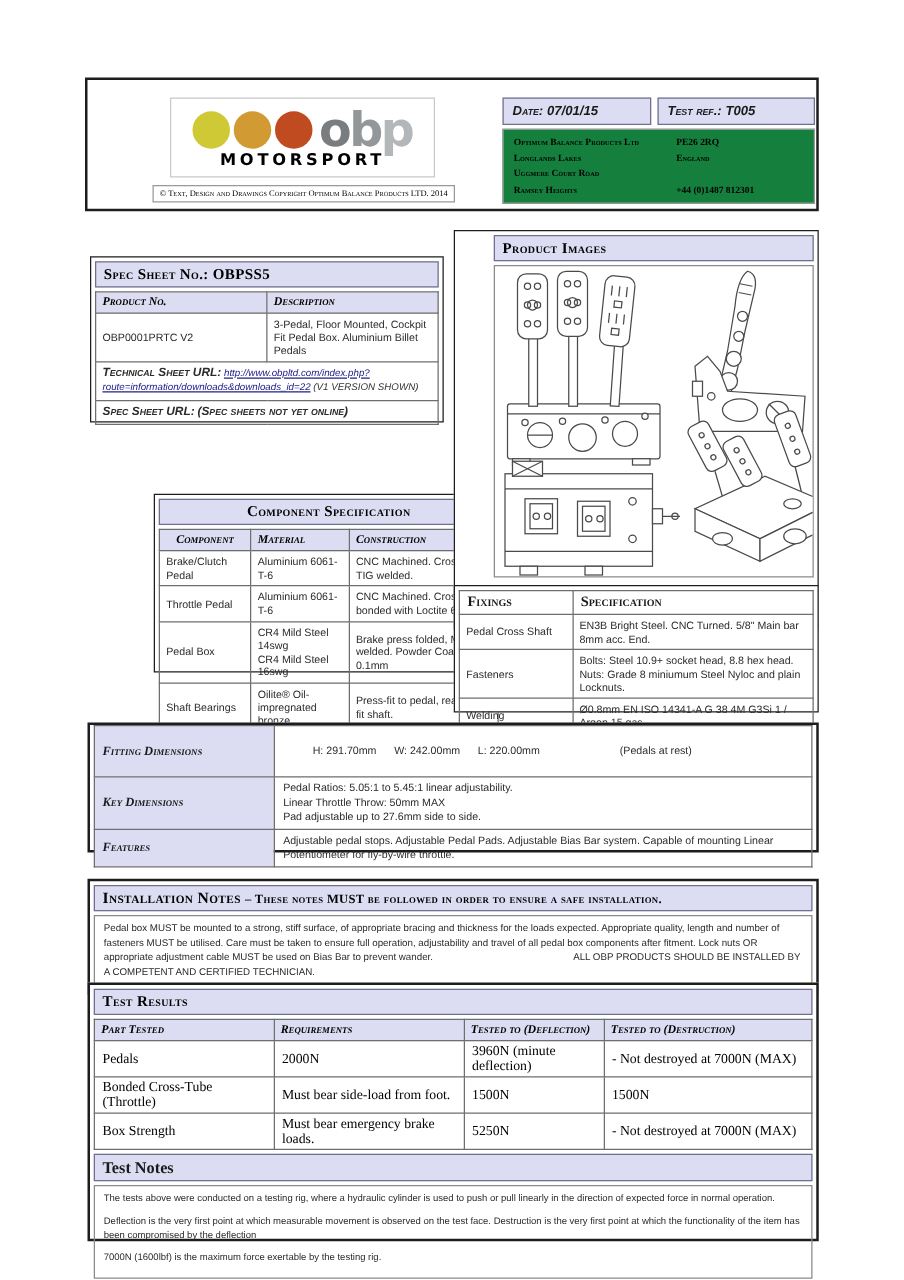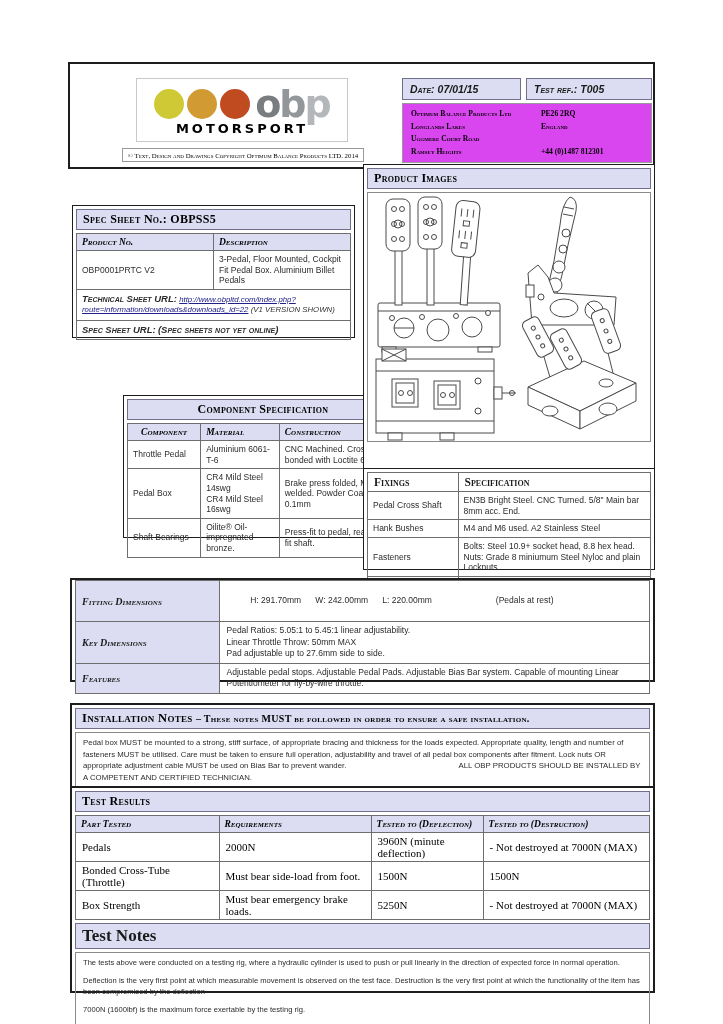--- a/index.html
+++ b/index.html
@@ -38,21 +38,21 @@
   .dot{width:30px;height:30px;border-radius:50%;}
   .obp{font-family:"DejaVu Sans",sans-serif;font-weight:bold;font-size:38px;line-height:30px;letter-spacing:-2px;margin-left:2px;}
   .motorsport{font-family:"DejaVu Sans",sans-serif;font-weight:bold;font-size:13px;letter-spacing:3px;color:#000;margin-top:-2px;}
   .copyright-box{position:absolute;left:52px;top:84px;width:242px;height:14px;border:1px solid #999;
     font-family:"Liberation Serif",serif;font-variant:small-caps;font-size:6.8px;
     display:flex;align-items:center;justify-content:center;color:#000;background:#fff;}
   .mini-box{position:absolute;height:22px;background:var(--lav);border:1px solid #70708c;
     display:flex;align-items:center;padding:0 7px;font-size:10.5px;gap:3px;
     font-family:"Liberation Sans",sans-serif;font-style:italic;font-weight:700;font-variant:small-caps;}
   .addr-box{position:absolute;left:332px;top:39px;width:250px;height:60px;border:1px solid #999;
-    padding:4px 8px;background:#d946ef;}
+    padding:4px 8px;background:#15803d;}
   .addr-row{display:flex;font-family:"Liberation Serif",serif;font-variant:small-caps;
     font-weight:600;font-size:7.6px;line-height:12.5px;color:#000;}
   .addr-row .l{width:56%;}
   .addr-row .r{width:44%;}
 
   
   .urlrow{font-size:8px;}
   .url-label{font-family:"Liberation Sans",sans-serif;font-style:italic;font-variant:small-caps;font-weight:700;font-size:9.5px;}
   a.doc-link{color:var(--link);font-style:italic;font-size:7.8px;text-decoration:underline;}
   .url-suffix{font-style:italic;font-size:7.8px;color:#333;}
@@ -63,21 +63,21 @@
   .val-cell{font-size:8.5px;padding:3px 7px;line-height:1.35;color:#2b2b2b;}
 
   
   .install-title-main{font-size:12.5px;}
   .install-title-rest{font-size:10px;font-weight:600;}
   .body-panel{border:1px solid #8a8a8a;margin:0 3px 3px 3px;padding:4px 7px;font-size:7.8px;line-height:1.5;color:#2b2b2b;}
 
   
   .test-cell{font-family:"Liberation Serif",serif;font-size:11px;padding:2px 6px;color:#000;}
   .notes-bar{background:var(--lav);border:1px solid #70708c;margin:0 3px;padding:2px 6px;
-    font-family:"Liberation Serif",serif;font-weight:700;font-size:17px;}
+    font-family:"Liberation Serif",serif;font-weight:700;font-size:13px;}
   .notes-panel{border:1px solid #8a8a8a;margin:3px;padding:4px 7px;font-size:7.6px;line-height:1.45;color:#2b2b2b;}
   .notes-panel p{margin-bottom:7px;}
 
   .drawing-wrap{border:1px solid #8a8a8a;margin:0 3px 3px 3px;height:250px;overflow:hidden;background:#fff;}
   svg .ln{stroke:#4a4a4a;stroke-width:1;fill:none;}
   svg .fw{stroke:#4a4a4a;stroke-width:1;fill:#fff;}
 </style>
 </head>
 <body>
 
@@ -165,40 +165,45 @@
           <col style="width:29%">
           <col style="width:44%">
         </colgroup>
       <tbody>
           <tr>
         <td class="hdr-cell" style="text-align:center;">Component</td>
         <td class="hdr-cell">Material</td>
         <td class="hdr-cell">Construction</td>
       </tr>
       <tr style="height:26px;">
+        <td class="cell">Brake/Clutch Pedal</td>
+        <td class="cell">Aluminium 6061-T-6</td>
+        <td class="cell">CNC Machined. Cross-tube TIG welded.</td>
+      </tr>
+      <tr style="height:26px;">
         <td class="cell">Throttle Pedal</td>
         <td class="cell">Aluminium 6061-T-6</td>
         <td class="cell">CNC Machined. Cross-tube bonded with Loctite 603.</td>
       </tr>
       <tr style="height:28px;">
         <td class="cell">Pedal Box</td>
         <td class="cell preline">CR4 Mild Steel 14swg
 CR4 Mild Steel 16swg</td>
         <td class="cell">Brake press folded, MIG welded. Powder Coated 0.1mm</td>
       </tr>
       <tr style="height:24px;">
         <td class="cell">Shaft Bearings</td>
         <td class="cell">Oilite® Oil-impregnated bronze.</td>
         <td class="cell">Press-fit to pedal, reamed to fit shaft.</td>
       </tr>
     </tbody>
       </table>
   </div>
 
-  <div class="box" style="left:363px;top:164px;width:292px;height:320px;border-width:1.5px;">
+  <div class="box" style="left:363px;top:184px;width:292px;height:320px;border-width:1.5px;padding-left:28px;">
     <div class="titlebar">Product Images</div>
     <div class="drawing-wrap">
       <svg width="284" height="248" viewBox="0 0 284 248">
 
         <g>
           <g transform="translate(10,6)">
             <rect class="fw" x="0" y="104" width="122" height="44" rx="2"></rect>
             <line class="ln" x1="0" y1="112" x2="122" y2="112"></line>
             <circle class="fw" cx="26" cy="129" r="10"></circle>
               <line class="ln" x1="16" y1="129" x2="36" y2="129"></line>
@@ -334,24 +339,20 @@
         </colgroup>
       <tbody>
           <tr>
         <td class="serif-sc" style="font-size:11.5px;font-weight:600;padding:3px 6px;">Fixings</td>
         <td class="serif-sc" style="font-size:11.5px;font-weight:600;padding:3px 6px;">Specification</td>
       </tr>
       <tr style="height:16px;">
         <td class="cell">Pedal Cross Shaft</td>
         <td class="cell">EN3B Bright Steel. CNC Turned. 5/8" Main bar 8mm acc. End.</td>
       </tr>
-      <tr style="height:16px;">
-        <td class="cell">Hank Bushes</td>
-        <td class="cell">M4 and M6 used. A2 Stainless Steel</td>
-      </tr>
       <tr style="height:24px;">
         <td class="cell">Fasteners</td>
         <td class="cell preline">Bolts: Steel 10.9+ socket head, 8.8 hex head.
 Nuts: Grade 8 miniumum Steel Nyloc and plain Locknuts.</td>
       </tr>
       <tr style="height:16px;">
         <td class="cell">Welding</td>
         <td class="cell">Ø0.8mm EN ISO 14341-A G 38 4M G3Si 1 / Argon 15 gas.</td>
       </tr>
     </tbody>

